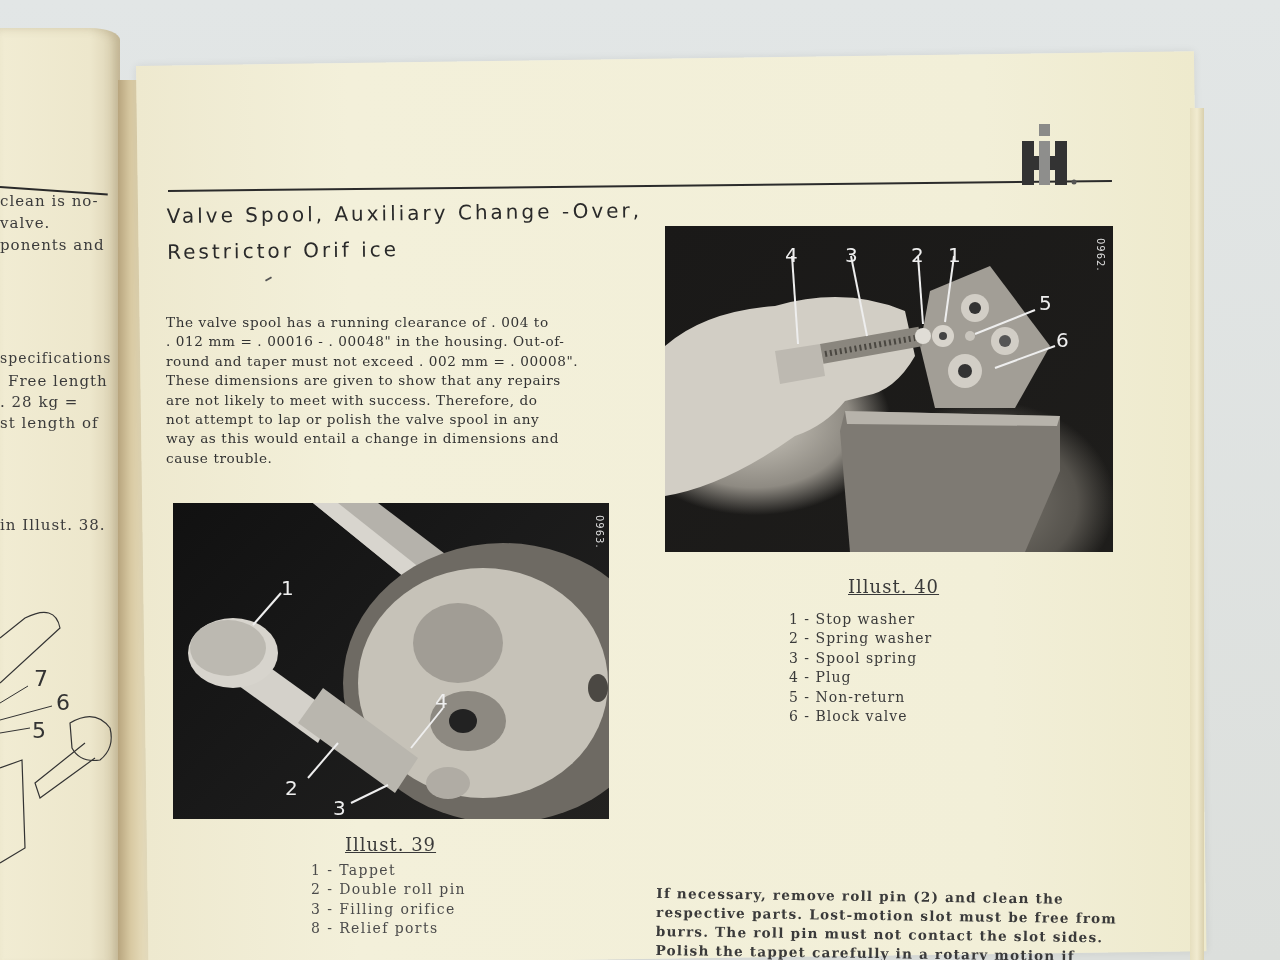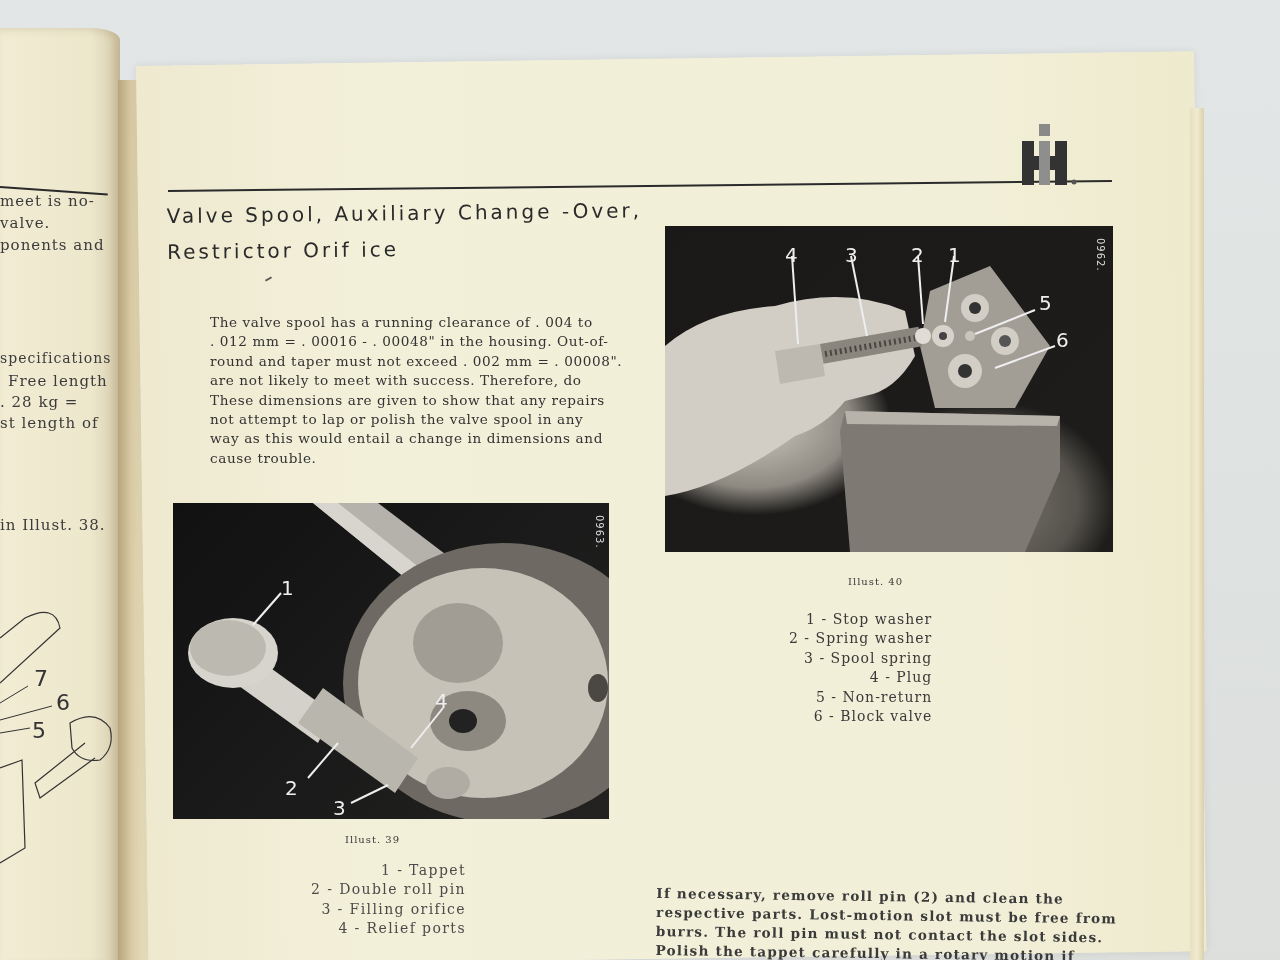--- a/index.html
+++ b/index.html
@@ -39,58 +39,58 @@
     background: linear-gradient(90deg, #e6dfbf, #f1ebd0, #d9d0ad);
   }
 
   .header-rule { position: absolute; left: 168px; top: 190px; width: 944px; height: 2px; background: #2b2b2b; transform: rotate(-0.6deg); transform-origin: left; }
 
   .logo { position: absolute; left: 1022px; top: 124px; width: 60px; height: 64px; }
 
   .title { position: absolute; left: 167px; top: 198px; font-family: "DejaVu Sans", sans-serif; font-size: 20px; letter-spacing: 3px; color: #2a2a2a; line-height: 36px; transform: rotate(-0.7deg); transform-origin: left; }
 
   .body-text { position: absolute; left: 166px; top: 313px; width: 460px; font-size: 13.6px; line-height: 19.4px; color: #333; letter-spacing: 0.6px; }
-  .body-text div { white-space: nowrap; margin-left: 44px; }
+  .body-text div { white-space: nowrap; }
 
   .photo { position: absolute; overflow: hidden; }
   .photo-39 {
     left: 173px; top: 503px; width: 436px; height: 316px;
     background:
       radial-gradient(ellipse 120px 80px at 75% 62%, #8f8a82 0%, #5b5650 55%, transparent 80%),
       radial-gradient(ellipse 140px 110px at 78% 58%, #3a3733 0%, transparent 70%),
       linear-gradient(135deg, #111 0%, #1a1a1a 50%, #232220 100%);
   }
   .photo-40 {
     left: 665px; top: 226px; width: 448px; height: 326px;
     background:
       radial-gradient(ellipse 150px 120px at 72% 85%, #7e7a72 0%, #55524c 60%, transparent 85%),
       radial-gradient(ellipse 160px 110px at 20% 60%, #cfcbc1 0%, #8e8a82 60%, transparent 85%),
       linear-gradient(135deg, #1a1918 0%, #1e1d1b 100%);
   }
   .photo svg { position: absolute; inset: 0; }
   .photo-code { position: absolute; font-family: "DejaVu Sans", sans-serif; font-size: 10px; color: #ddd; transform: rotate(90deg); transform-origin: left top; letter-spacing: 1px; }
 
-  .caption { position: absolute; font-size: 10px; color: #3a3a3a; letter-spacing: 1px; }
+  .caption { position: absolute; font-size: 18px; color: #3a3a3a; letter-spacing: 1px; text-decoration: underline; }
   .legend { position: absolute; font-size: 14px; line-height: 19.4px; color: #3a3a3a; letter-spacing: 1px; }
-  .legend div { white-space: nowrap; text-align: right; }
+  .legend div { white-space: nowrap; }
   .legend-39 { color: #4b4b4b; font-weight: normal; letter-spacing: 1.4px; }
 
   .bottom-text { position: absolute; left: 656px; top: 884px; font-size: 13.6px; line-height: 19px; color: #3a3a3a; letter-spacing: 1.2px; font-weight: bold; transform: rotate(0.8deg); transform-origin: left; }
   .bottom-text div { white-space: nowrap; }
 
   .tick-mark { position: absolute; left: 265px; top: 278px; width: 7px; height: 2px; background: #555; transform: rotate(-30deg); }
 </style>
 </head>
 <body>
 
 <div class="backdrop"></div>
 
 <div class="left-page">
   <div class="left-rule"></div>
-  <div class="left-line" style="top:164px">meet is no-</div>
+  <div class="left-line" style="top:164px">clean is no-</div>
   <div class="left-line" style="top:186px">valve.</div>
   <div class="left-line" style="top:208px">ponents and</div>
   <div class="left-line" style="top:322px;font-size:14px">specifications</div>
   <div class="left-line" style="top:344px;left:8px">Free length</div>
   <div class="left-line" style="top:365px">. 28 kg =</div>
   <div class="left-line" style="top:386px">st length of</div>
   <div class="left-line" style="top:488px">in Illust. 38.</div>
 
   <svg width="120" height="300" style="position:absolute;left:0;top:570px" viewBox="0 0 120 300">
     <path d="M0 40 L25 20 Q55 5 60 30 L0 85" fill="none" stroke="#333" stroke-width="1.2"></path>
@@ -123,22 +123,22 @@
 <div class="title">
   <div>Valve Spool, Auxiliary Change -Over,</div>
   <div>Restrictor Orif ice</div>
 </div>
 <div class="tick-mark"></div>
 
 <div class="body-text">
   <div>The valve spool has a running clearance of . 004 to</div>
   <div>. 012 mm = . 00016 - . 00048" in the housing. Out-of-</div>
   <div>round and taper must not exceed . 002 mm = . 00008".</div>
+  <div>These dimensions are given to show that any repairs</div>
   <div>are not likely to meet with success. Therefore, do</div>
-  <div>These dimensions are given to show that any repairs</div>
   <div>not attempt to lap or polish the valve spool in any</div>
   <div>way as this would entail a change in dimensions and</div>
   <div>cause trouble.</div>
 </div>
 
 <div class="photo photo-39">
   <svg width="436" height="316" viewBox="0 0 436 316">
 
     <polygon points="140,0 205,0 330,95 300,130" fill="#b5b2ab"></polygon>
     <polygon points="140,0 165,0 310,115 300,130" fill="#d8d5ce"></polygon>
@@ -166,21 +166,21 @@
     <text x="262" y="205" font-size="20" fill="#eee" font-family="DejaVu Sans, sans-serif">4</text>
   </svg>
   <div class="photo-code" style="left:432px;top:12px">0963.</div>
 </div>
 
 <div class="caption" style="left:345px;top:834px">Illust. 39</div>
 <div class="legend legend-39" style="left:311px;top:861px">
   <div>1 - Tappet</div>
   <div>2 - Double roll pin</div>
   <div>3 - Filling orifice</div>
-  <div>4 - Relief ports</div>
+  <div>8 - Relief ports</div>
 </div>
 
 <div class="photo photo-40">
   <svg width="448" height="326" viewBox="0 0 448 326">
 
     <polygon points="180,185 395,190 395,245 360,326 185,326 175,205" fill="#7e7a73"></polygon>
     <polygon points="180,185 395,190 392,200 182,198" fill="#b7b3ab"></polygon>
 
     <polygon points="265,65 325,40 385,120 350,182 270,182 255,120" fill="#a29e96"></polygon>
     <circle cx="310" cy="82" r="14" fill="#d2cec6"></circle>

